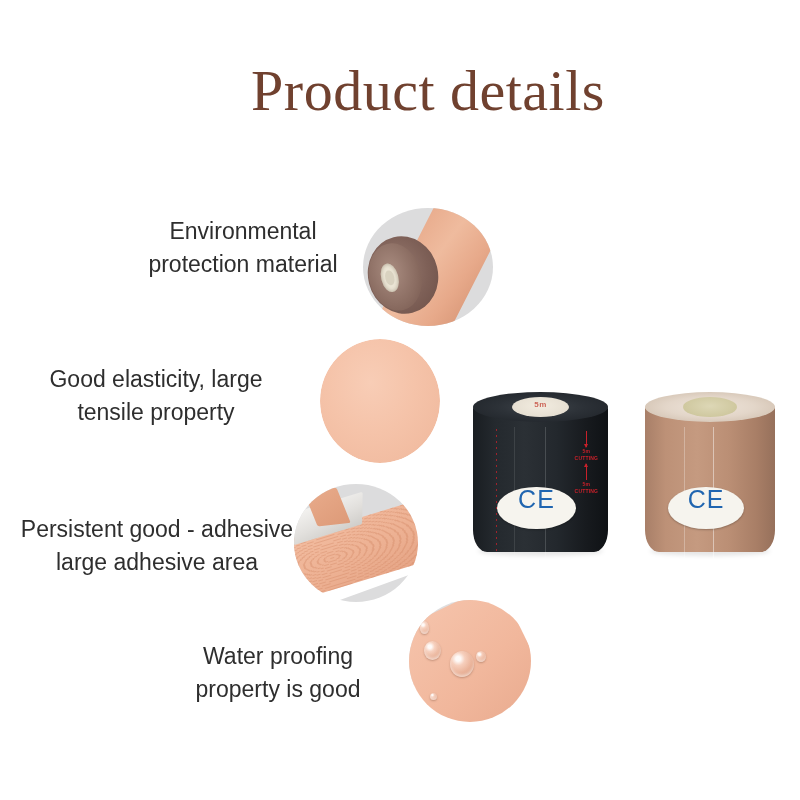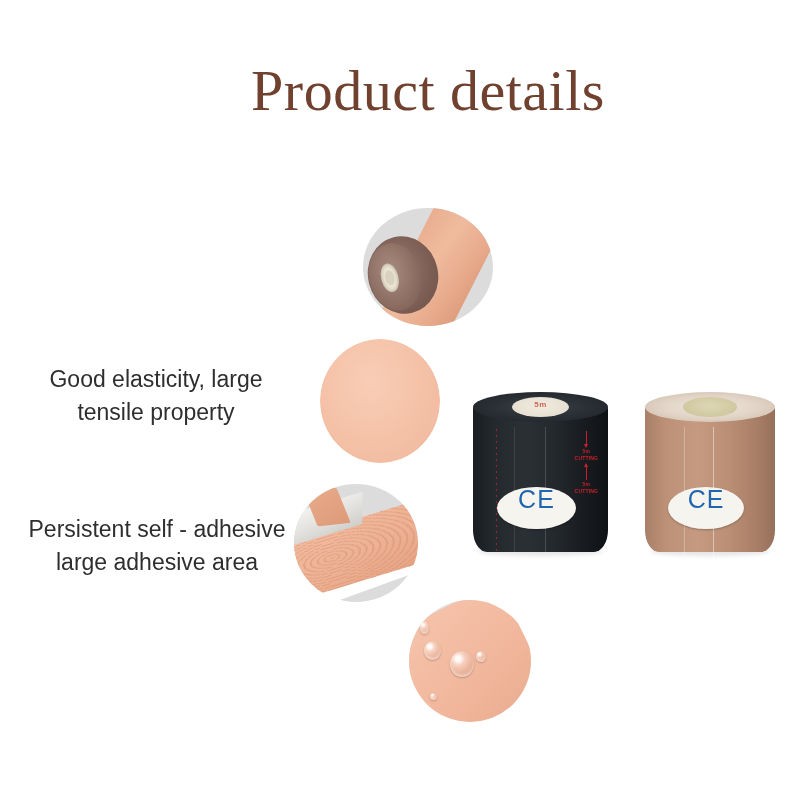--- a/index.html
+++ b/index.html
@@ -401,20 +401,22 @@
     filter: blur(2px);
   }
 </style>
 </head>
 <body>
 
 <div id="page">
 
   <div id="page-title">Product details</div>
 
+  <div class="feature-label" id="feature-label-1">Environmental
+protection material</div>
 
   <div class="feature-circle" id="feature-circle-1">
     <div class="photo-bg">
       <div class="photo-bg-wedge" id="c1-wedge"></div>
       <div id="c1-strip"></div>
       <div id="c1-roll">
         <div id="c1-roll-face">
           <div id="c1-core">
             <div id="c1-core-hole"></div>
           </div>
@@ -423,33 +425,35 @@
     </div>
   </div>
 
   <div class="feature-label" id="feature-label-2">Good elasticity, large
 tensile property</div>
 
   <div class="feature-circle" id="feature-circle-2">
     <div id="c2-disc"></div>
   </div>
 
-  <div class="feature-label" id="feature-label-3">Persistent self - adhesive
+  <div class="feature-label" id="feature-label-3">Persistent good - adhesive
 large adhesive area</div>
 
   <div class="feature-circle" id="feature-circle-3">
     <div class="photo-bg">
       <div class="photo-bg-wedge" id="c3-wedge"></div>
       <div id="c3-wedge2"></div>
       <div id="c3-tape"></div>
       <div id="c3-backing"></div>
       <div id="c3-backing-flap"></div>
     </div>
   </div>
 
+  <div class="feature-label" id="feature-label-4">Water proofing
+property is good</div>
 
   <div class="feature-circle" id="feature-circle-4">
     <div class="photo-bg">
       <div class="photo-bg-wedge" id="c4-wedge"></div>
       <div id="c4-wedge2"></div>
       <div id="c4-tape"></div>
       <div class="droplet" id="c4-drop-a"></div>
       <div class="droplet" id="c4-drop-b"></div>
       <div class="droplet" id="c4-drop-c"></div>
       <div class="droplet" id="c4-drop-d"></div>

